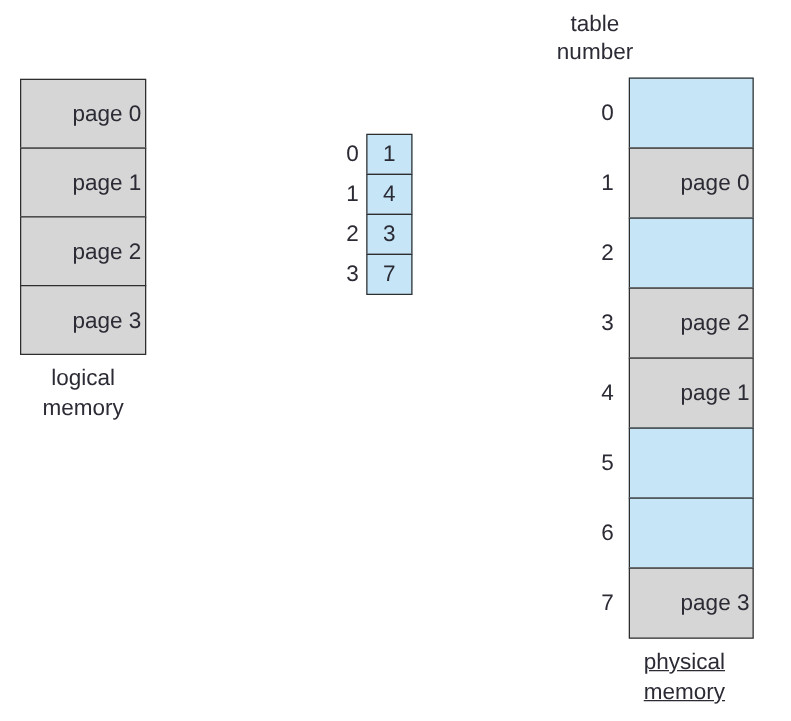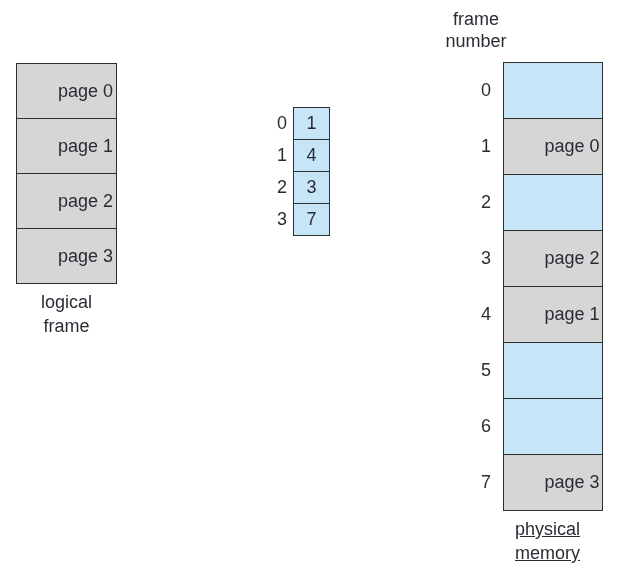--- a/index.html
+++ b/index.html
@@ -75,42 +75,42 @@
 <body>
 
 <div class="stage">
 
   <div class="lm-stack" id="lm-stack">
       <div class="cell gray lm-cell">page 0</div>
       <div class="cell gray lm-cell">page 1</div>
       <div class="cell gray lm-cell">page 2</div>
       <div class="cell gray lm-cell">page 3</div>
     </div>
-  <div class="lm-label">logical frame</div>
+  <div class="lm-label">logical memory</div>
 
   <div class="pt-stack" id="pt-stack">
       <div class="pt-row">
         <div class="pt-num">0</div>
         <div class="cell blue pt-cell">1</div>
       </div>
       <div class="pt-row">
         <div class="pt-num">1</div>
         <div class="cell blue pt-cell">4</div>
       </div>
       <div class="pt-row">
         <div class="pt-num">2</div>
         <div class="cell blue pt-cell">3</div>
       </div>
       <div class="pt-row">
         <div class="pt-num">3</div>
         <div class="cell blue pt-cell">7</div>
       </div>
     </div>
 
-  <div class="frame-header">frame number</div>
+  <div class="frame-header">table number</div>
   <div class="pm-stack" id="pm-stack">
       <div class="pm-row">
         <div class="pm-num">0</div>
         <div class="cell pm-cell blue"></div>
       </div>
       <div class="pm-row">
         <div class="pm-num">1</div>
         <div class="cell pm-cell gray">page 0</div>
       </div>
       <div class="pm-row">

